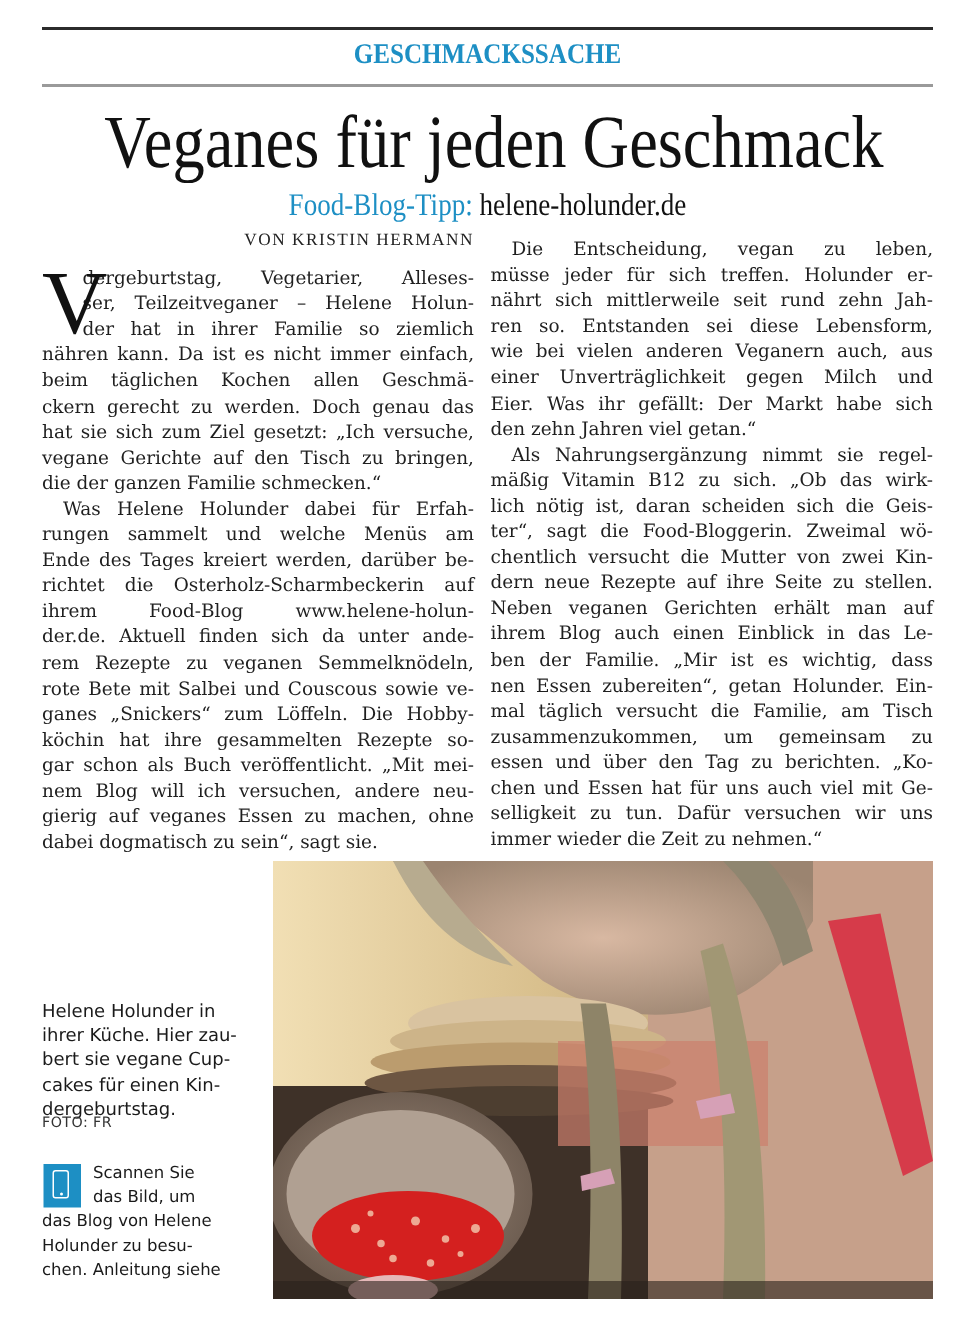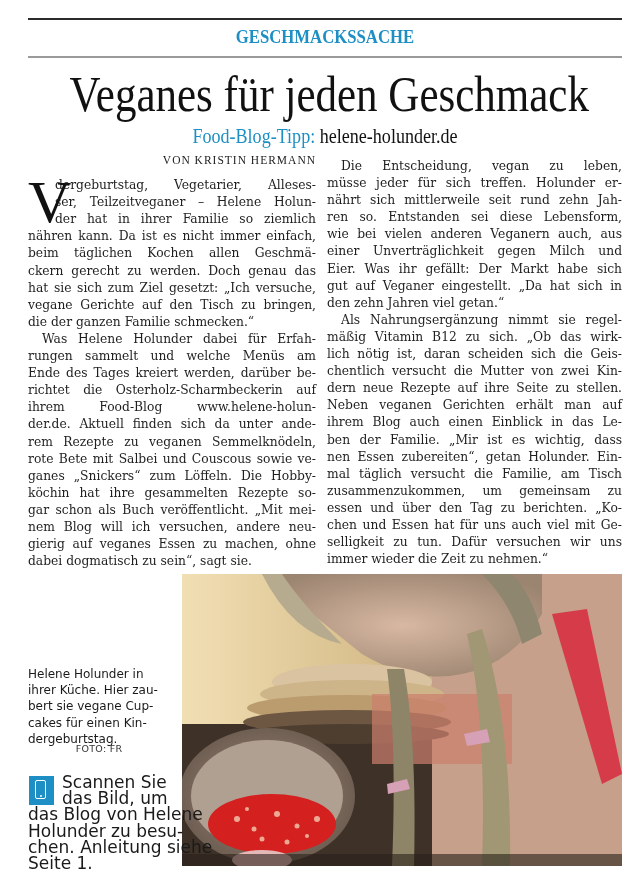--- a/index.html
+++ b/index.html
@@ -28,24 +28,24 @@
     text-align: right; display: block; margin-bottom: 8px; color: #222; padding-left: 0; }
   .dropcap-wrap { position: relative; }
   .dropcap { position: absolute; left: 0; top: -3px; font-family: "Liberation Serif", serif; font-size: 60px; line-height: 56px; color: #111; }
   .col .line.dc { padding-left: 27px; }
 
   .photo { position: absolute; left: 182px; top: 574px; width: 440px; height: 292px; overflow: hidden; background: #d8c4a0; }
   .photo svg { display: block; }
 
   .caption { position: absolute; left: 28px; width: 142px; top: 666px; font-family: "DejaVu Sans", sans-serif;
     font-size: 12px; line-height: 16.2px; color: #1a1a1a; }
-  .credit { position: absolute; left: 28px; width: 142px; top: 743px; text-align: center;
+  .credit { position: absolute; left: 28px; width: 142px; top: 743px; text-align: left;
     font-family: "DejaVu Sans", sans-serif; font-size: 9.5px; color: #333; letter-spacing: 0.3px; }
   .scan { position: absolute; left: 28px; width: 150px; top: 774px; font-family: "DejaVu Sans", sans-serif;
-    font-size: 17px; line-height: 16.2px; color: #1a1a1a; }
+    font-size: 11px; line-height: 16.2px; color: #1a1a1a; }
   .scan-icon { position: absolute; left: 6px; top: 776px; width: 25px; height: 29px; background: #1d8fc4; }
   .scan-icon .phone { position: absolute; left: 6px; top: 4px; width: 11px; height: 19px; border: 1.6px solid #fff; border-radius: 2px; box-sizing: border-box; }
   .scan-icon .dot { position: absolute; left: 11px; top: 19px; width: 2px; height: 2px; background: #fff; border-radius: 1px; }
   .scan .l { display: block; white-space: nowrap; }
   .scan .l.ind { padding-left: 34px; }
 </style>
 </head>
 <body>
 
 <div class="rule-top"></div>
@@ -89,25 +89,25 @@
 </div>
 
 <div class="col col-right">
   <span class="line indent">Die Entscheidung, vegan zu leben,</span>
   <span class="line">müsse jeder für sich treffen. Holunder er-</span>
   <span class="line">nährt sich mittlerweile seit rund zehn Jah-</span>
   <span class="line">ren so. Entstanden sei diese Lebensform,</span>
   <span class="line">wie bei vielen anderen Veganern auch, aus</span>
   <span class="line">einer Unverträglichkeit gegen Milch und</span>
   <span class="line">Eier. Was ihr gefällt: Der Markt habe sich</span>
-  <span class="line">gut auf Veganer eingestellt. „Da hat sich in</span>
   <span class="line last">den zehn Jahren viel getan.“</span>
   <span class="line indent">Als Nahrungsergänzung nimmt sie regel-</span>
   <span class="line">mäßig Vitamin B12 zu sich. „Ob das wirk-</span>
   <span class="line">lich nötig ist, daran scheiden sich die Geis-</span>
+  <span class="line">ter“, sagt die Food-Bloggerin. Zweimal wö-</span>
   <span class="line">chentlich versucht die Mutter von zwei Kin-</span>
   <span class="line">dern neue Rezepte auf ihre Seite zu stellen.</span>
   <span class="line">Neben veganen Gerichten erhält man auf</span>
   <span class="line">ihrem Blog auch einen Einblick in das Le-</span>
   <span class="line">ben der Familie. „Mir ist es wichtig, dass</span>
   <span class="line">nen Essen zubereiten“, getan Holunder. Ein-</span>
   <span class="line">mal täglich versucht die Familie, am Tisch</span>
   <span class="line">zusammenzukommen, um gemeinsam zu</span>
   <span class="line">essen und über den Tag zu berichten. „Ko-</span>
   <span class="line">chen und Essen hat für uns auch viel mit Ge-</span>
@@ -180,14 +180,13 @@
 <div class="scan-icon" style="left:29px;">
   <div class="phone"></div>
   <div class="dot"></div>
 </div>
 <div class="scan">
   <span class="l ind">Scannen Sie</span>
   <span class="l ind">das Bild, um</span>
   <span class="l">das Blog von Helene</span>
   <span class="l">Holunder zu besu-</span>
   <span class="l">chen. Anleitung siehe</span>
-  <span class="l">Seite 1.</span>
 </div>
 
 </body></html>

